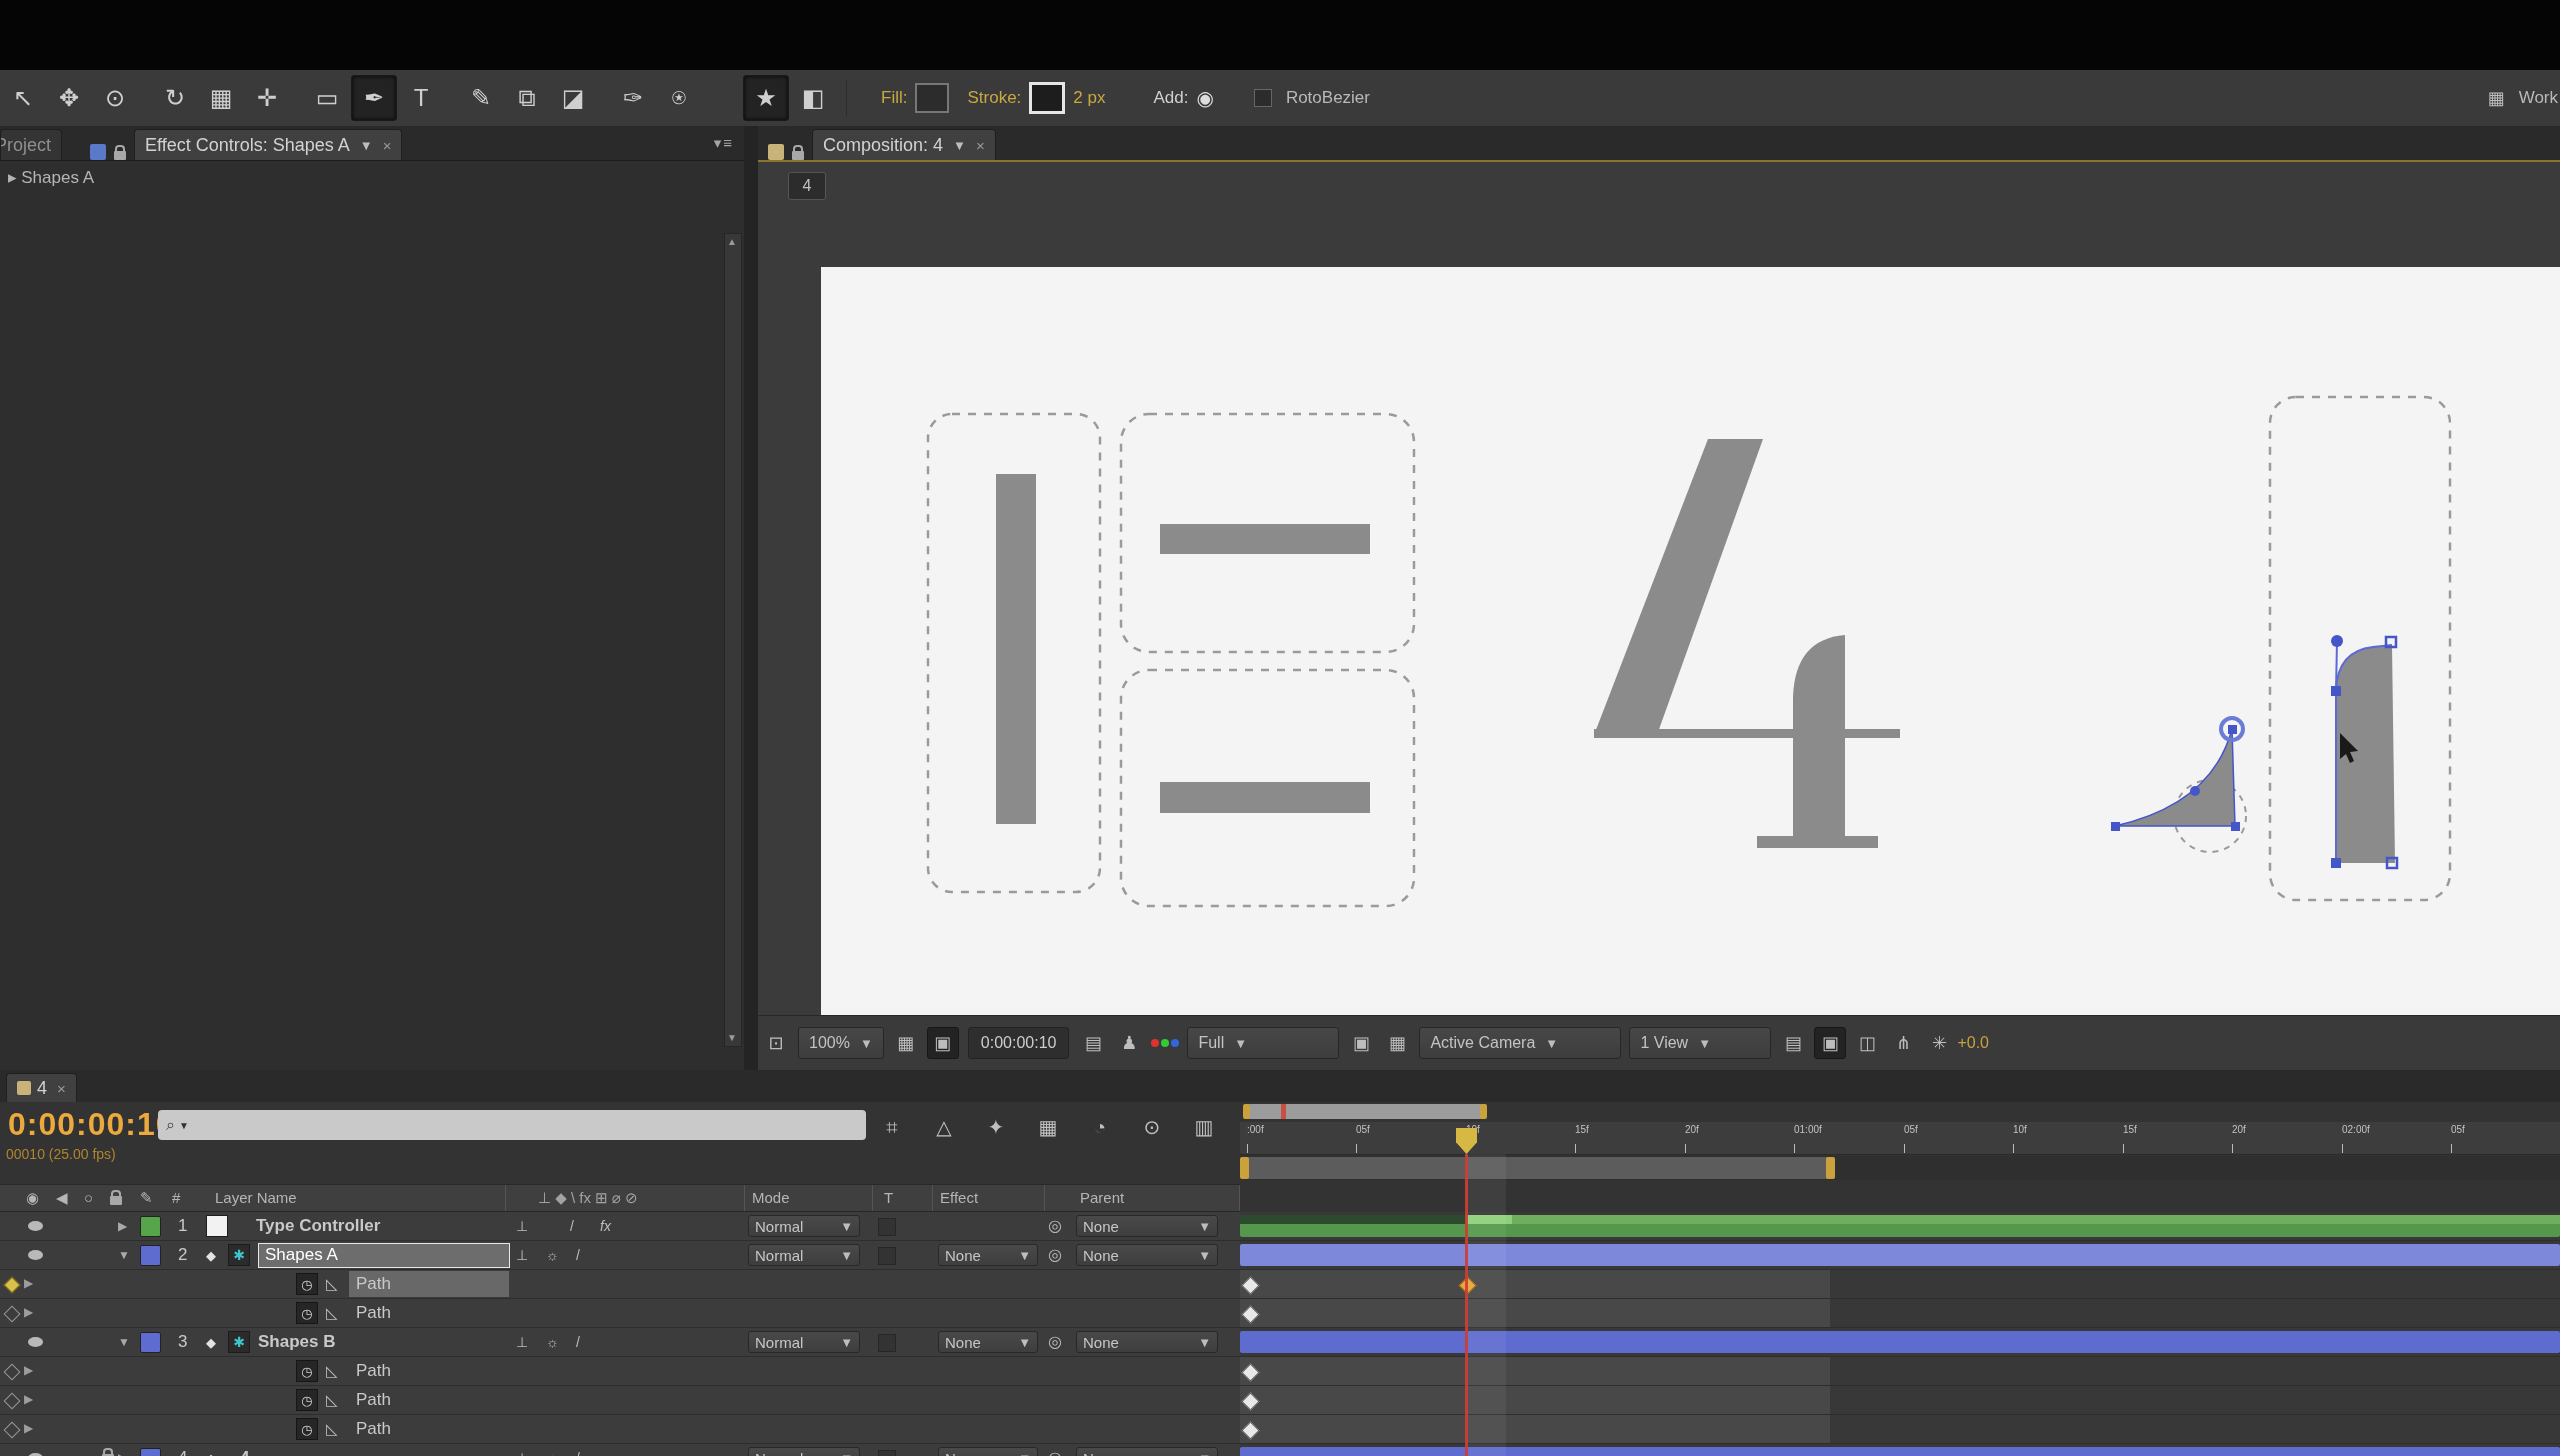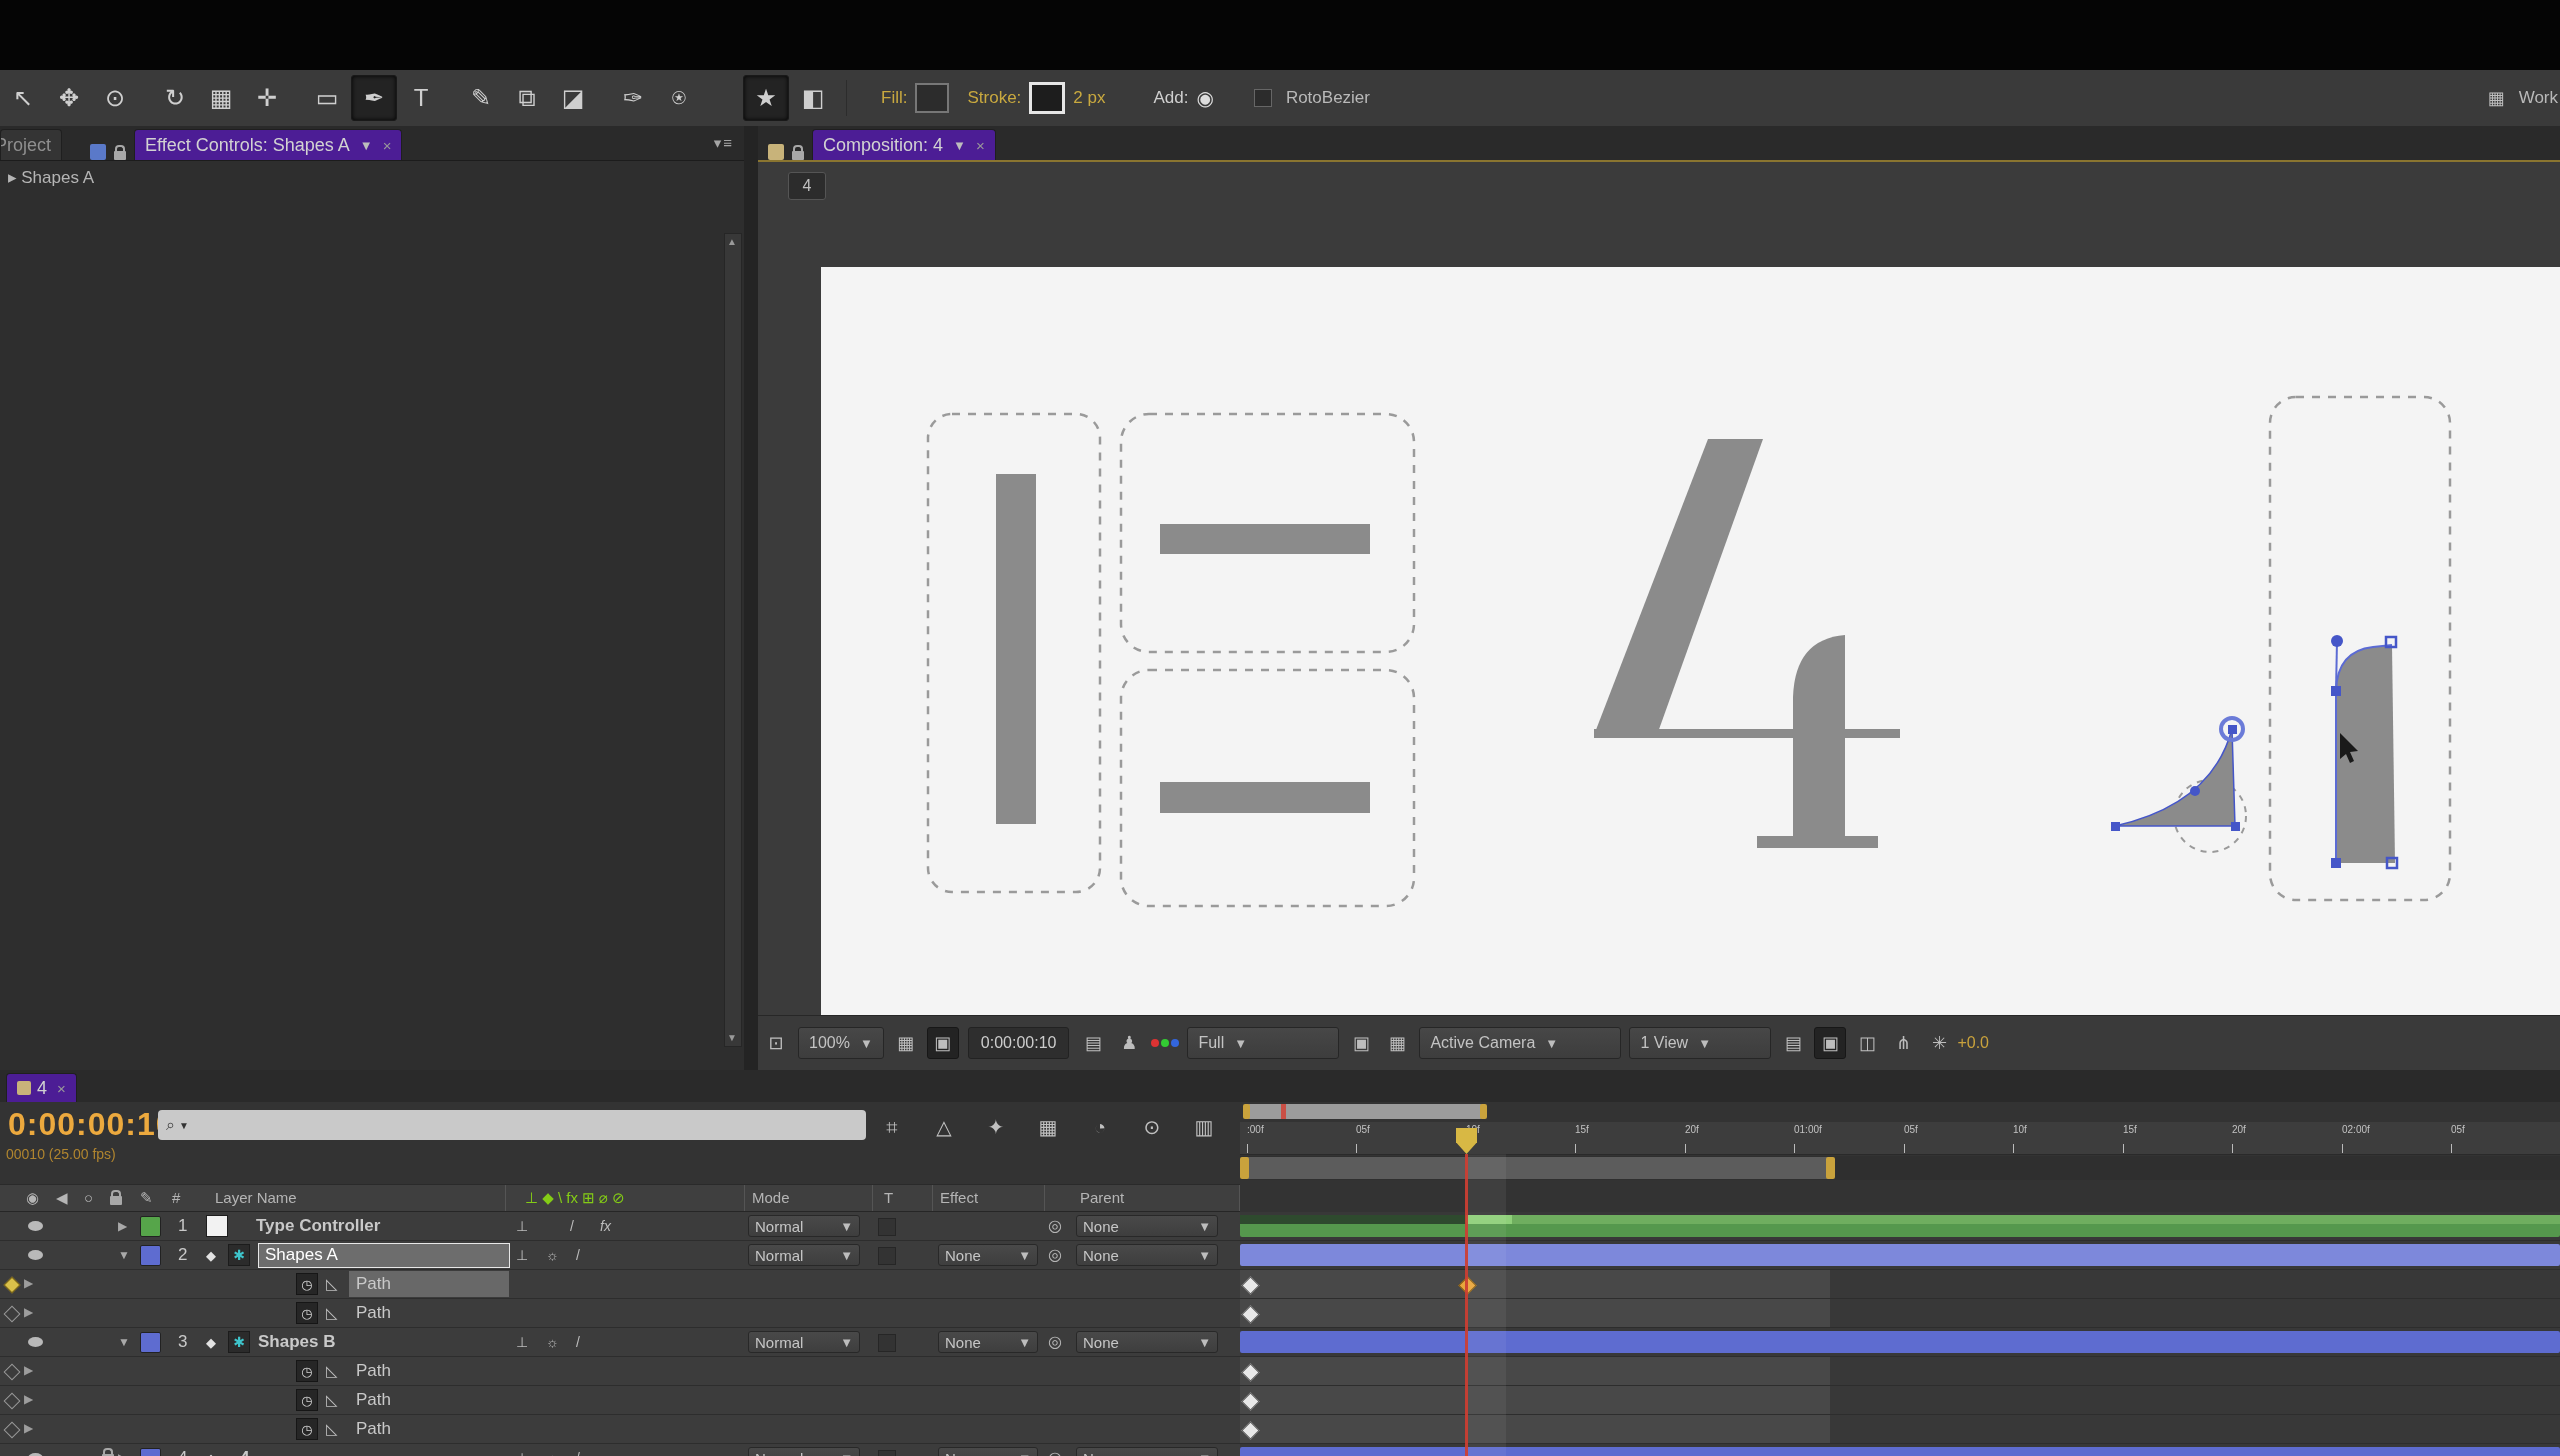--- a/index.html
+++ b/index.html
@@ -11,21 +11,21 @@
   .toolbtn{width:44px;height:44px;margin:0 1px;display:flex;align-items:center;justify-content:center;color:#cfcfcf;font-size:24px;border-radius:3px;}
   .toolbtn.pressed{background:#232323;border:1px solid #191919;box-shadow:inset 0 0 4px #000;}
   .tooldiv{width:14px;}
   .tb-label{color:#c9a93f;font-size:17px;margin:0 8px;}
   .tb-text{color:#b9b9b9;font-size:17px;margin:0 8px;}
   .swatch{width:30px;height:26px;background:#2c2c2c;border:2px solid #777;}
   .swatch.stroke{border:3px solid #e6e6e6;background:#1d1d1d;}
   .checkbox{width:16px;height:16px;background:#2c2c2c;border:1px solid #666;margin-right:6px;}
   
   .tabstrip{position:absolute;left:0;top:0;right:0;height:34px;background:#2a2a2a;display:flex;align-items:flex-end;}
-  .ptab{height:30px;display:flex;align-items:center;padding:0 10px;background:#4c1d95;border:1px solid #1f1f1f;border-bottom:none;border-radius:4px 4px 0 0;font-size:18px;color:#d2d2d2;white-space:nowrap;}
+  .ptab{height:30px;display:flex;align-items:center;padding:0 10px;background:#404040;border:1px solid #1f1f1f;border-bottom:none;border-radius:4px 4px 0 0;font-size:18px;color:#d2d2d2;white-space:nowrap;}
   .ptab.inactive{background:#343434;color:#8f8f8f;}
   .picon{width:16px;height:16px;border-radius:2px;margin-right:6px;}
   .lockico{position:relative;width:12px;height:9px;background:#a8a8a8;border-radius:1px;display:inline-block;margin:0 8px 0 2px;}
   .lockico::before{content:"";position:absolute;top:-6px;left:1px;width:6px;height:6px;border:2px solid #a8a8a8;border-bottom:none;border-radius:4px 4px 0 0;}
   .caret{font-size:13px;color:#bdbdbd;margin-left:10px;}
   .closex{margin-left:10px;color:#9a9a9a;font-size:15px;}
   .panelmenu{position:absolute;right:10px;top:8px;color:#a5a5a5;font-size:15px;letter-spacing:2px;}
   
   .leftpanel{left:0;top:126px;width:744px;height:944px;background:#303030;}
   .lp-content{position:absolute;left:0;top:34px;right:0;bottom:0;background:#2e2e2e;border-top:1px solid #1c1c1c;}
@@ -327,21 +327,21 @@
     </div>
 
     <div class="tl-headers">
       <span class="hcell" style="left:26px;">◉</span>
       <span class="hcell" style="left:56px;">◀</span>
       <span class="hcell" style="left:84px;">○</span>
       <span class="lockico" style="position:absolute;left:108px;top:11px;"></span>
       <span class="hcell" style="left:140px;">✎</span>
       <span class="hcell" style="left:172px;">#</span>
       <span class="hcell" style="left:215px;">Layer Name</span>
-      <span class="hcell" style="left:525px;color:#84cc16;">⊥ ◆ \ fx ⊞ ⌀ ⊘</span>
+      <span class="hcell" style="left:538px;color:#a3a3a3;">⊥ ◆ \ fx ⊞ ⌀ ⊘</span>
       <span class="hcell" style="left:752px;">Mode</span>
       <span class="hcell" style="left:884px;">T</span>
       <span class="hcell" style="left:940px;">Effect</span>
       <span class="hcell" style="left:1080px;">Parent</span>
       <span class="hsep" style="left:505px;"></span>
         <span class="hsep" style="left:744px;"></span>
       <span class="hsep" style="left:872px;"></span>
         <span class="hsep" style="left:932px;"></span>
       <span class="hsep" style="left:1044px;"></span>
         <span class="hsep" style="left:1239px;"></span>

